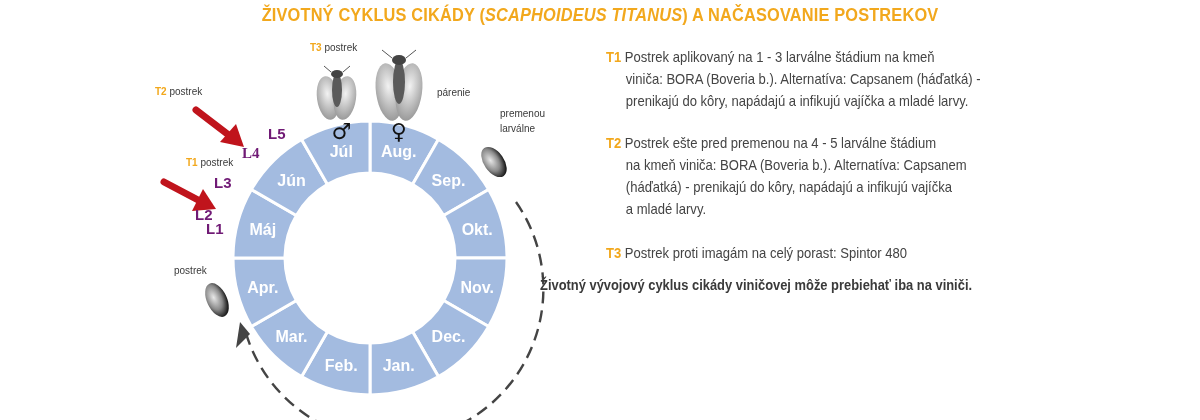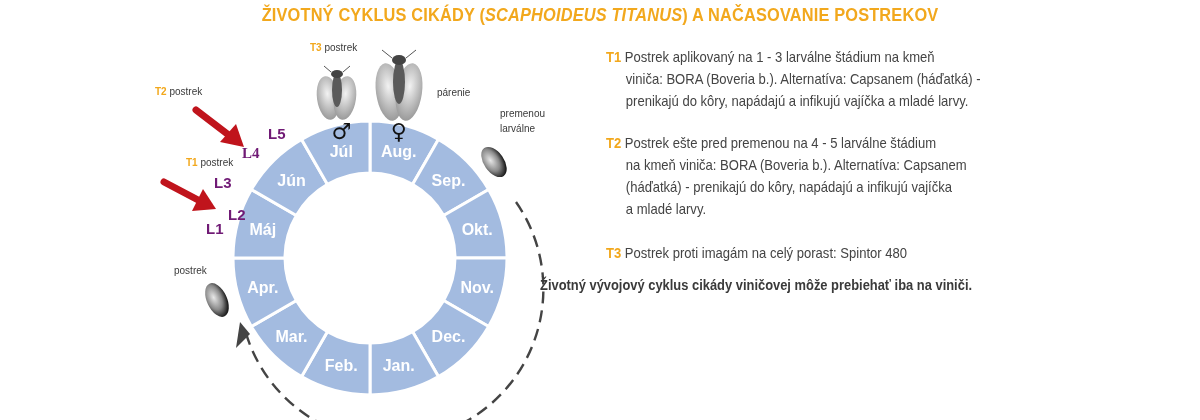--- a/index.html
+++ b/index.html
@@ -99,21 +99,21 @@
 </svg>
 
 <div class="lbl" style="left:310px; top:42px;"><span class="tcode">T3</span> <span>postrek</span></div>
 <div class="lbl" style="left:155px; top:86px;"><span class="tcode">T2</span> <span>postrek</span></div>
 <div class="lbl" style="left:138px; top:157px;margin-left:48px;"><span class="tcode">T1</span> <span>postrek</span></div>
 <div class="lbl" style="left:174px; top:265px;">postrek</div>
 <div class="lbl" style="left:437px; top:87px;">párenie</div>
 <div class="lbl" style="left:500px; top:106px; line-height:15px;"><span>premenou</span><br><span>larválne</span></div>
 
 <div class="stage" style="left:206px; top:220px;">L1</div>
-<div class="stage" style="left:228px; top:206px;">L2</div>
+<div class="stage" style="left:195px; top:206px;">L2</div>
 <div class="stage" style="left:214px; top:174px;">L3</div>
 <div class="stage" style="left:242px; top:145px;font-family:Liberation Serif, serif;">L4</div>
 <div class="stage" style="left:268px; top:125px;">L5</div>
 
 <div class="legend" style="top:46px;">
   <span class="tcode">T1</span> <span>Postrek aplikovaný na 1 - 3 larválne štádium na kmeň</span>
   <span class="hang">viniča: BORA (Boveria b.). Alternatíva: Capsanem (háďatká) -</span>
   <span class="hang">prenikajú do kôry, napádajú a infikujú vajíčka a mladé larvy.</span>
 </div>
 <div class="legend" style="top:132px;">

